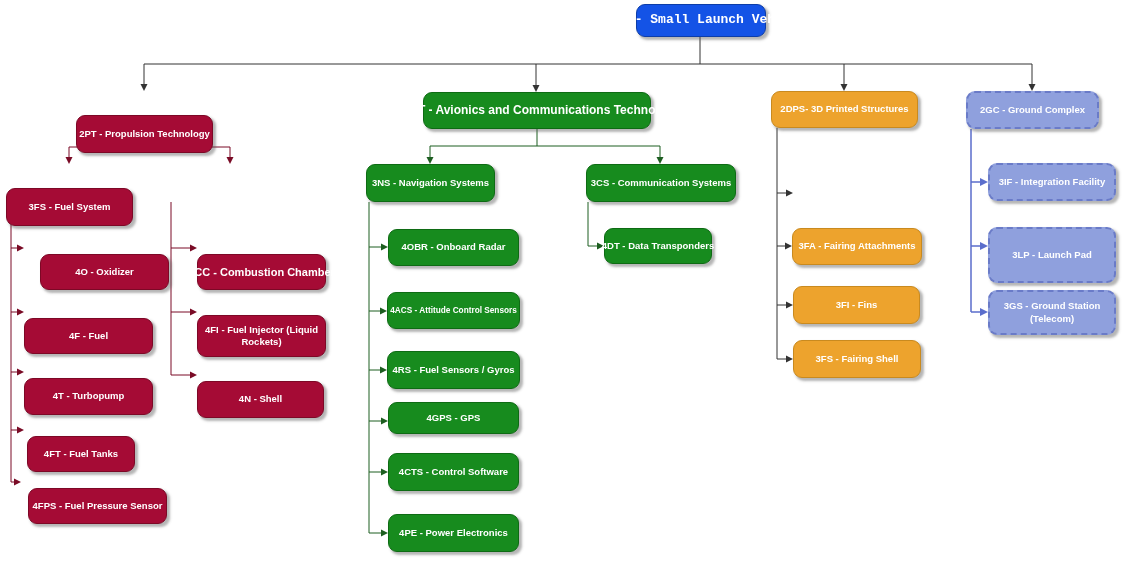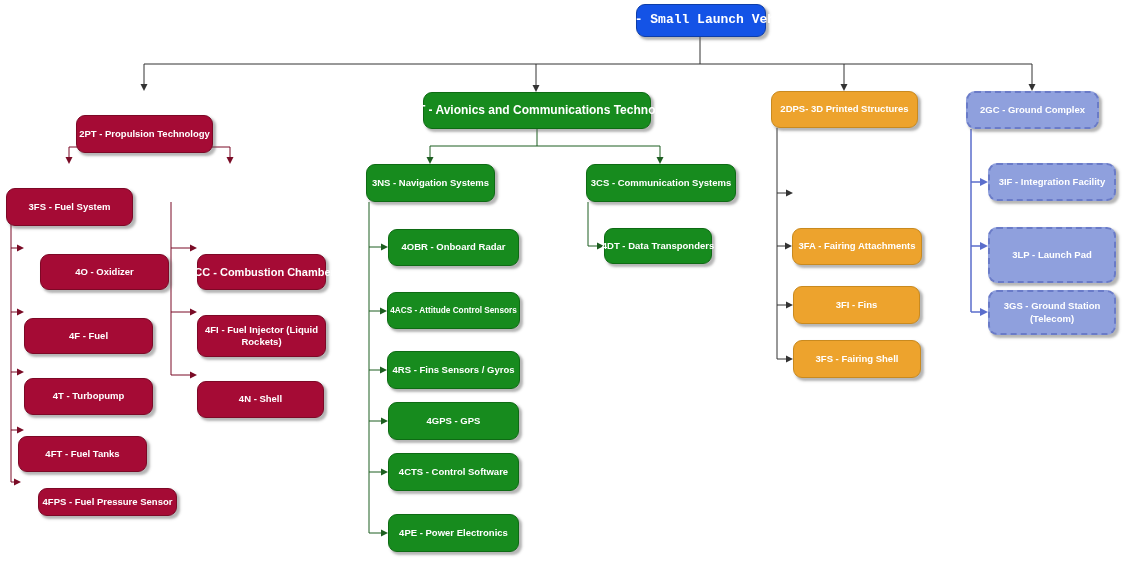--- a/index.html
+++ b/index.html
@@ -104,24 +104,24 @@
 
   <div class="node crimson" style="left:40px;top:230px;width:129px;height:36px">
       <span class="lbl">4O - Oxidizer</span>
     </div>
   <div class="node crimson" style="left:24px;top:294px;width:129px;height:36px">
       <span class="lbl">4F - Fuel</span>
     </div>
   <div class="node crimson" style="left:24px;top:354px;width:129px;height:37px">
       <span class="lbl">4T - Turbopump</span>
     </div>
-  <div class="node crimson" style="left:18px;top:412px;width:129px;height:36px">
+  <div class="node crimson" style="left:27px;top:412px;width:108px;height:36px">
       <span class="lbl">4FT - Fuel Tanks</span>
     </div>
-  <div class="node crimson" style="left:38px;top:464px;width:139px;height:28px">
+  <div class="node crimson" style="left:28px;top:464px;width:139px;height:36px">
       <span class="lbl">4FPS - Fuel Pressure Sensor</span>
     </div>
 
   <div class="node crimson" style="left:197px;top:230px;width:129px;height:36px">
       <span class="lbl" style="font-size: 11px;">4CC - Combustion Chamber</span>
     </div>
   <div class="node crimson wrap" style="left:197px;top:291px;width:129px;height:42px">
       <span class="lbl">4FI - Fuel Injector (Liquid Rockets)</span>
     </div>
   <div class="node crimson" style="left:197px;top:357px;width:127px;height:37px">
@@ -135,23 +135,23 @@
       <span class="lbl">3CS - Communication Systems</span>
     </div>
 
   <div class="node green" style="left:388px;top:229px;width:131px;height:37px">
       <span class="lbl">4OBR - Onboard Radar</span>
     </div>
   <div class="node green" style="left:387px;top:292px;width:133px;height:37px">
       <span class="lbl" style="font-size: 8.25px; text-align: right;">4ACS - Attitude Control Sensors</span>
     </div>
   <div class="node green" style="left:387px;top:351px;width:133px;height:38px">
-      <span class="lbl">4RS - Fins Sensors / Gyros</span>
+      <span class="lbl">4RS - Fuel Sensors / Gyros</span>
     </div>
-  <div class="node green" style="left:388px;top:402px;width:131px;height:38px">
+  <div class="node green" style="left:388px;top:402px;width:131px;height:32px">
       <span class="lbl">4GPS - GPS</span>
     </div>
   <div class="node green" style="left:388px;top:453px;width:131px;height:38px">
       <span class="lbl">4CTS - Control Software</span>
     </div>
   <div class="node green" style="left:388px;top:514px;width:131px;height:38px">
       <span class="lbl">4PE - Power Electronics</span>
     </div>
 
   <div class="node green" style="left:604px;top:228px;width:108px;height:36px">

